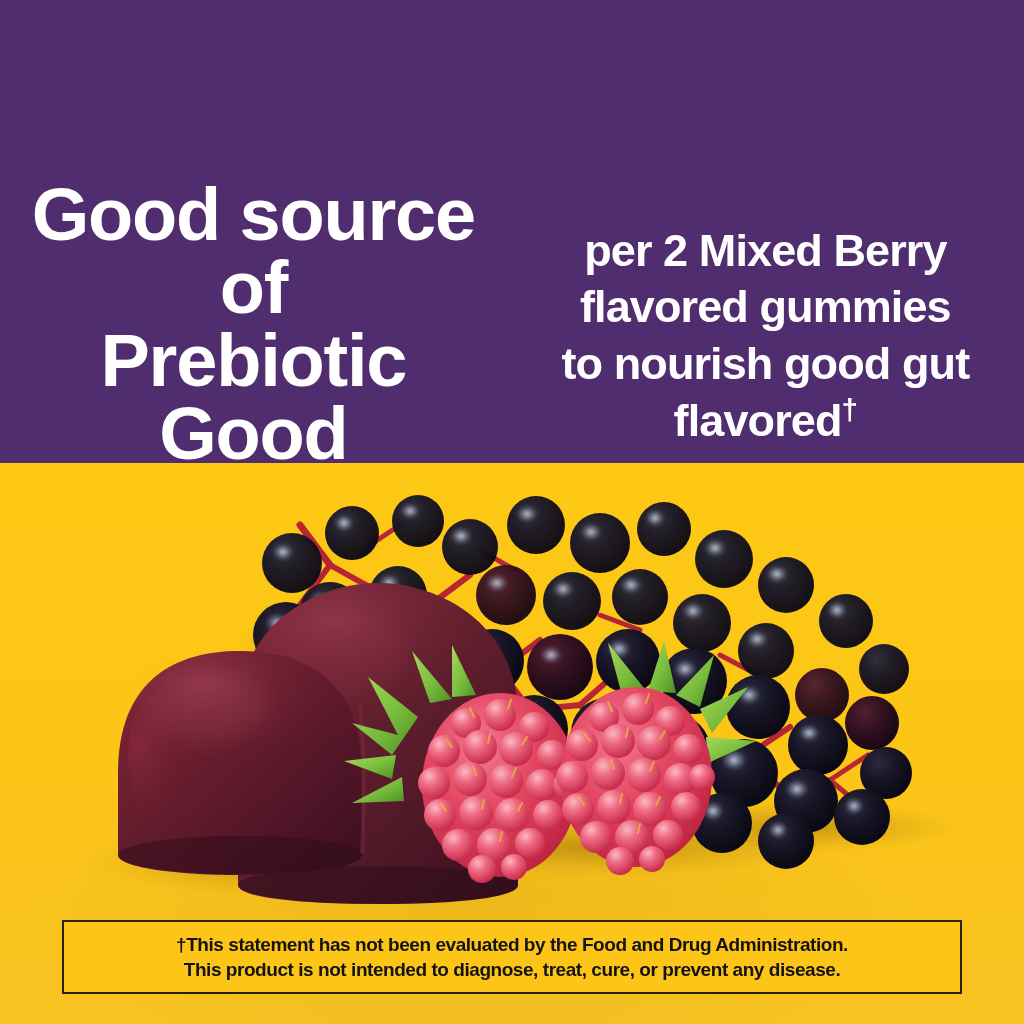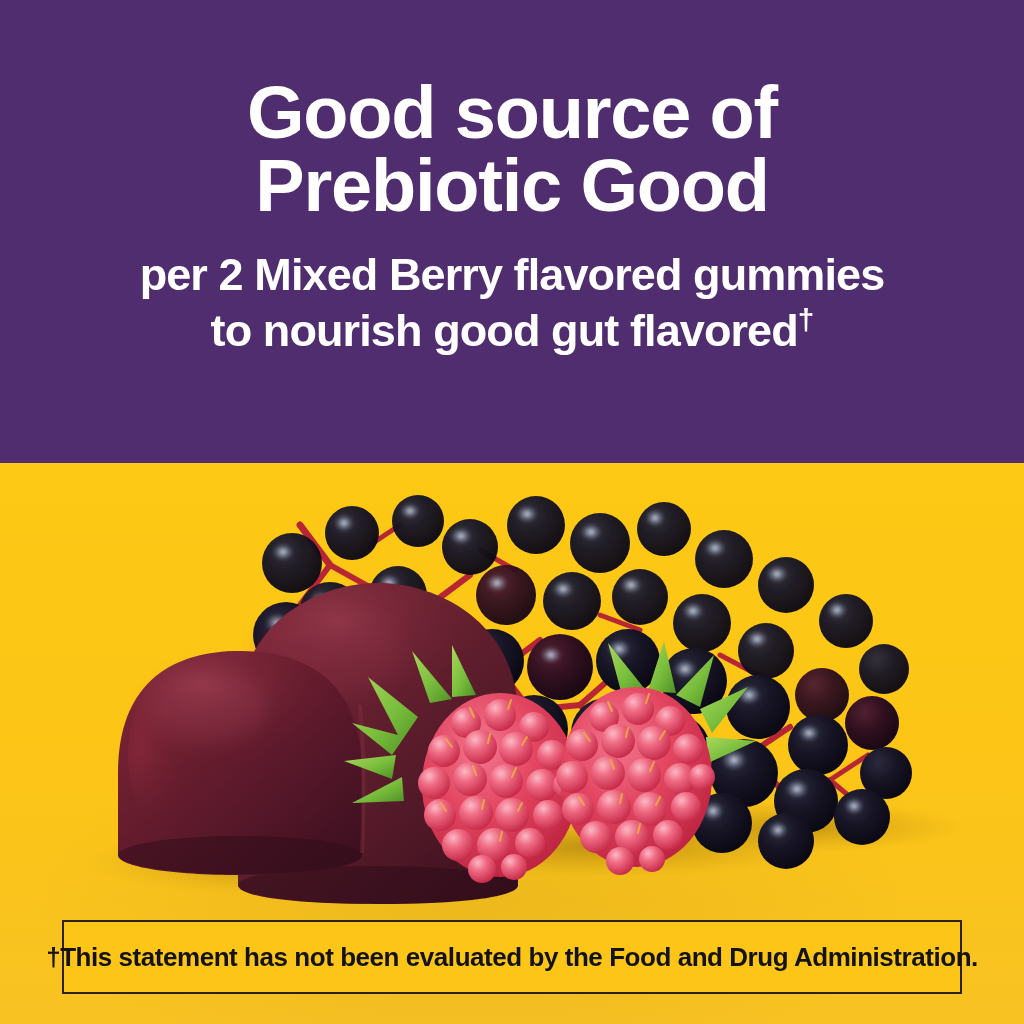--- a/index.html
+++ b/index.html
@@ -18,21 +18,21 @@
 
   
   #header-band {
     position: absolute;
     left: 0; top: 0;
     width: 1024px;
     height: 572px;
     background: #502d6e;
     box-sizing: border-box;
     display: flex;
-    flex-direction: column;
+    flex-direction: row;
     align-items: center;
     justify-content: flex-start;
     padding-top: 76px;
   }
   .headline {
     color: #ffffff;
     font-weight: 700;
     font-size: 74px;
     line-height: 0.99;
     letter-spacing: -1.2px;
@@ -98,21 +98,21 @@
     background: #fcc517;
     display: flex;
     flex-direction: column;
     align-items: center;
     justify-content: center;
   }
   .disclaimer-line {
     display: block;
     color: #131313;
     font-weight: 700;
-    font-size: 26px;
+    font-size: 19px;
     line-height: 1.32;
     letter-spacing: -0.45px;
     text-align: right;
     white-space: nowrap;
   }
 </style>
 </head>
 <body>
 
 <div id="card">
@@ -459,15 +459,16 @@
           <path d="M620 348 l2 -9"></path>
             <path d="M656 350 l4 -8"></path>
           <path d="M638 378 l2 -9"></path>
         </g>
       </g>
     </svg>
   </div>
 
   <div id="disclaimer">
     <span class="disclaimer-line">†This statement has not been evaluated by the Food and Drug Administration.</span>
+    <span class="disclaimer-line">This product is not intended to diagnose, treat, cure, or prevent any disease.</span>
   </div>
 
 </div>
 
 </body></html>

